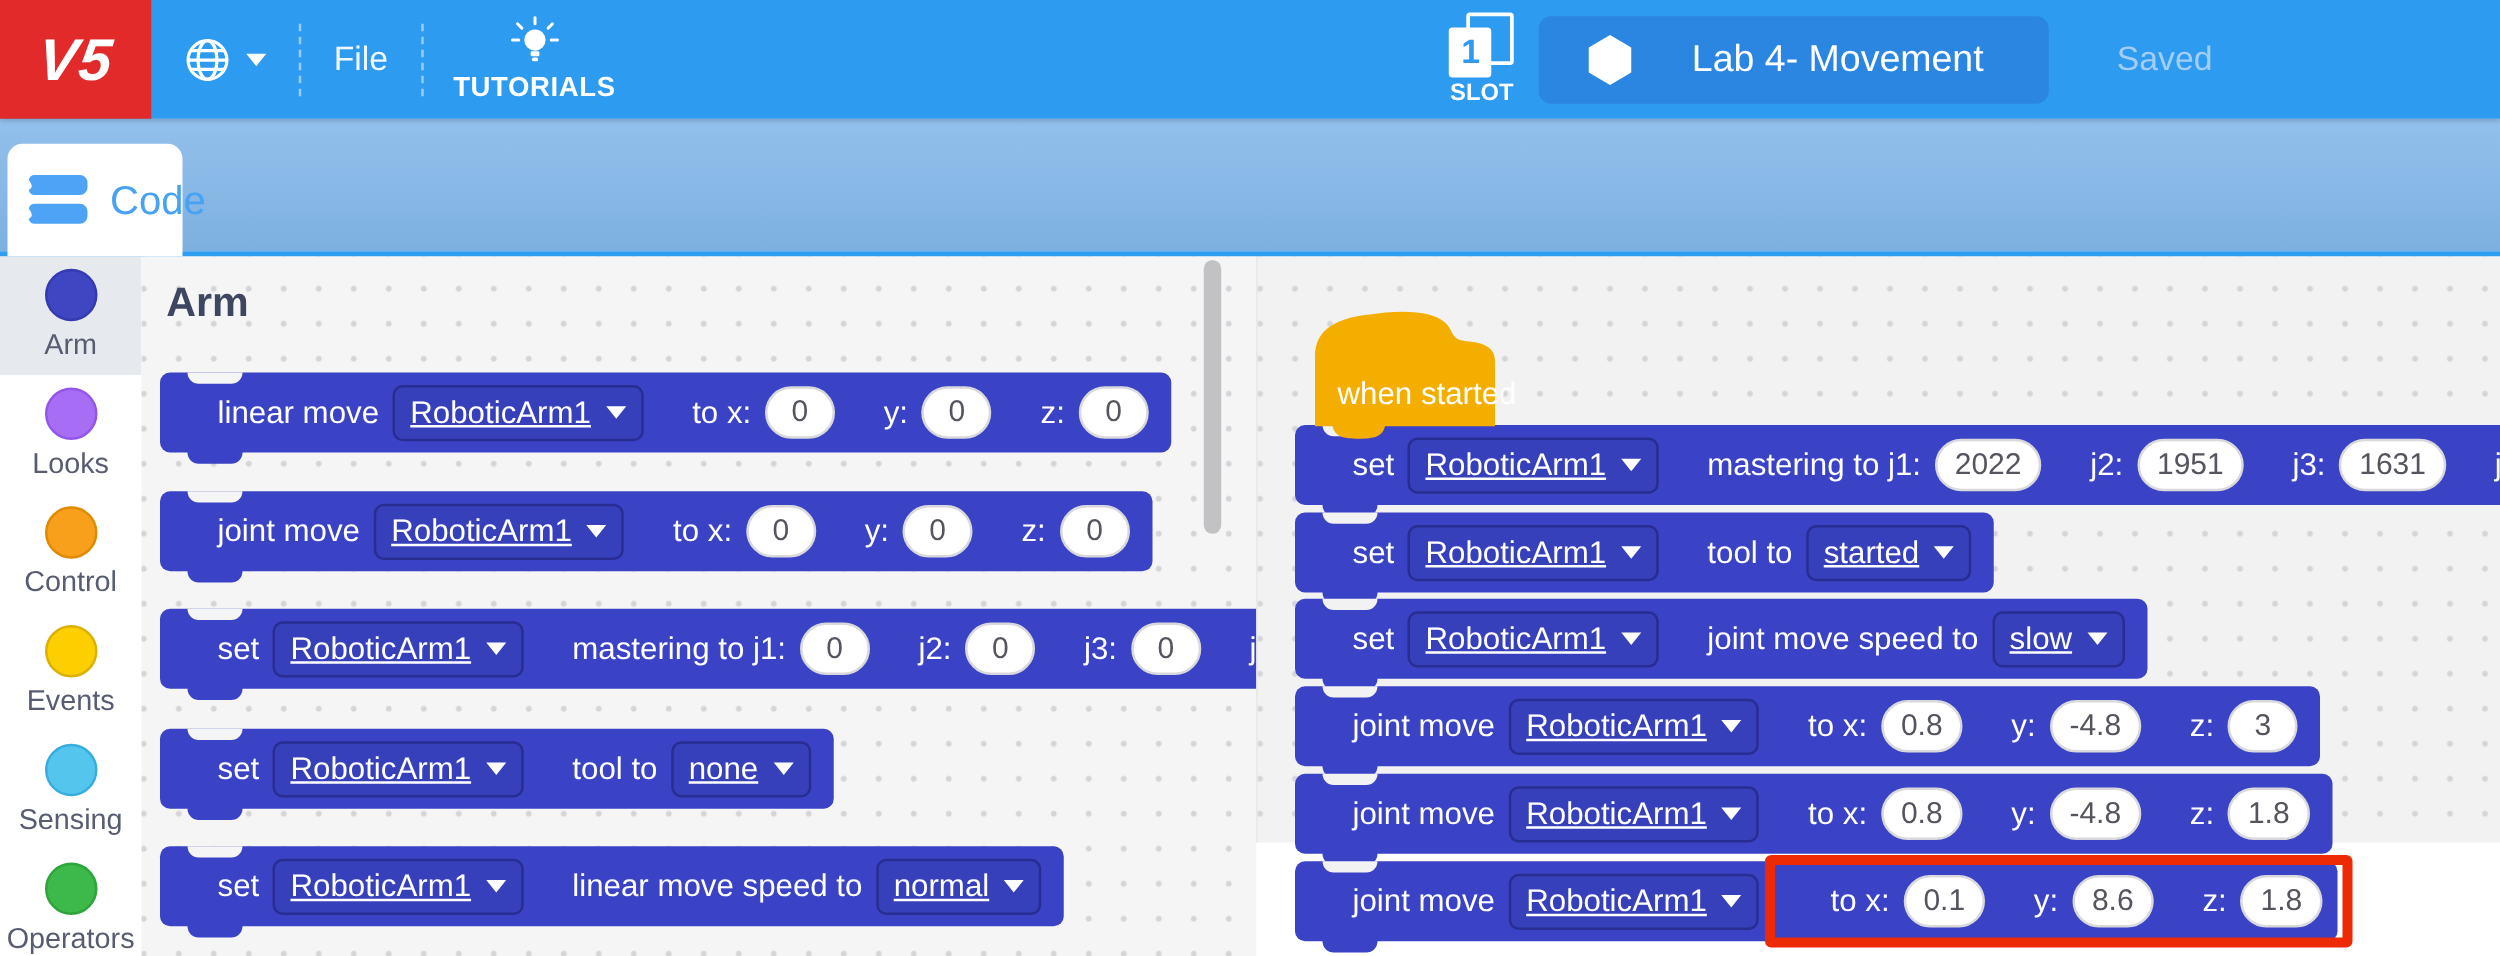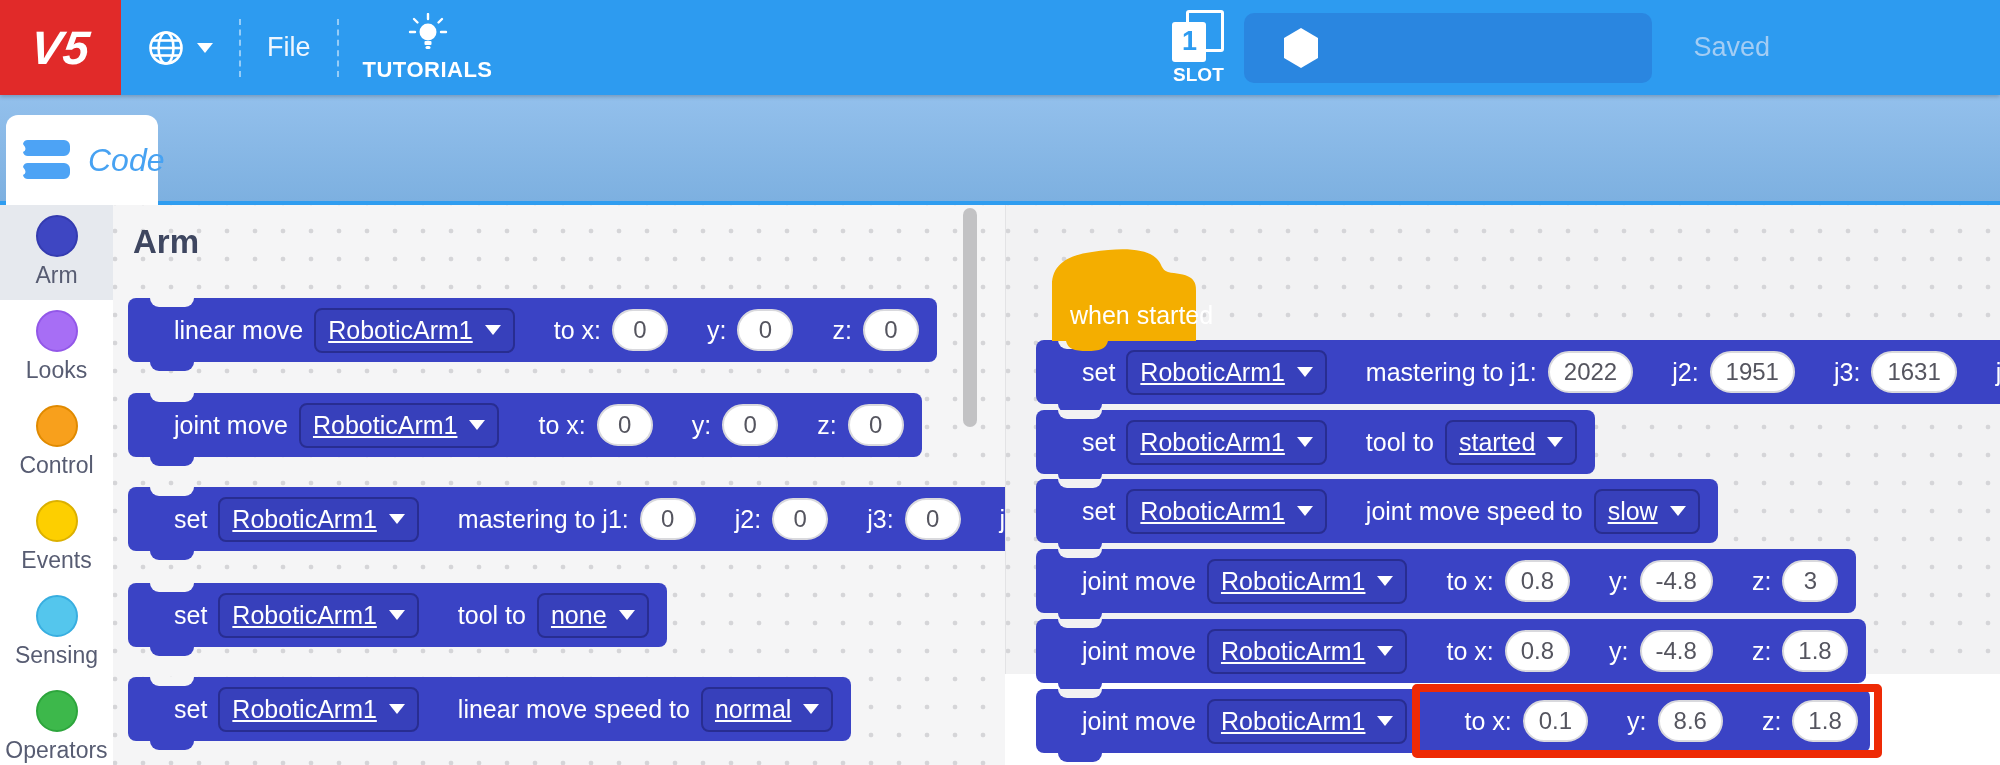--- a/index.html
+++ b/index.html
@@ -25,28 +25,28 @@
   .slot-btn{display:flex;flex-direction:column;align-items:center;margin-right:20px;cursor:pointer;}
   .slot-ico{position:relative;width:52px;height:52px;}
   .slot-back{position:absolute;right:0;top:0;width:32px;height:36px;border:3px solid #fff;border-radius:3px;}
   .slot-front{position:absolute;left:0;bottom:0;width:34px;height:40px;background:#fff;border-radius:3px;
               display:flex;align-items:center;justify-content:center;color:#2d9bf0;font-size:27px;font-weight:800;}
   .slot-label{color:#fff;font-size:19px;font-weight:700;margin-top:2px;}
   .proj-pill{height:70px;width:408px;background:#2a86e0;border-radius:10px;display:flex;align-items:center;
              padding:0 26px;box-sizing:border-box;cursor:pointer;}
   .proj-pill svg{display:block;margin-left:12px;}
   .proj-name{color:#fff;font-size:30px;margin-left:46px;white-space:nowrap;}
-  .saved{color:#a3cdf4;font-size:27px;margin-left:41px;margin-right:230px;}
+  .saved{color:#a3cdf4;font-size:27px;margin-left:54px;margin-right:230px;}
 
   
   .subbar{position:absolute;left:0;top:95px;width:2000px;height:110px;
           background:linear-gradient(180deg,#93c0ec 0%,#7db0e0 100%);
           border-bottom:4px solid #2f9df0;box-sizing:border-box;z-index:20;}
-  .code-tab{position:absolute;left:6px;top:115px;width:152px;height:90px;background:#fff;
-            border-radius:12px 12px 0 0;display:flex;align-items:center;z-index:25;cursor:pointer;font-style:italic;}
+  .code-tab{position:absolute;left:6px;top:115px;width:140px;height:90px;background:#fff;
+            border-radius:12px 12px 0 0;display:flex;align-items:center;z-index:25;cursor:pointer;}
   .code-tab svg{display:block;margin-left:14px;}
   .code-label{color:#47a2f2;font-size:32px;margin-left:16px;}
 
   
   .workspace{position:absolute;left:0;top:205px;width:2000px;height:560px;}
   .dots{background-image:radial-gradient(circle,#d5d5d8 2px,transparent 2.7px);
         background-size:28px 28px;background-position:16px 12px;}
   .catbar{position:absolute;left:0;top:0;width:113px;height:560px;background:#fff;z-index:5;}
   .cat-item{height:95px;display:flex;flex-direction:column;align-items:center;padding-top:10px;
             box-sizing:border-box;cursor:pointer;}
@@ -130,20 +130,21 @@
         <span class="slot-front">1</span>
       </span>
       <span class="slot-label">SLOT</span>
     </div>
     <div class="proj-pill">
       <span>
         <svg width="38" height="42" viewBox="0 0 38 42">
             <polygon points="19,1 36,11 36,31 19,41 2,31 2,11" fill="#fff"></polygon>
           </svg>
       </span>
+      <span class="proj-name">Lab 4- Movement</span>
     </div>
     <div class="saved">Saved</div>
   </div>
 
   <div class="subbar"></div>
   <div class="code-tab">
     <span>
       <svg width="52" height="44" viewBox="0 0 52 44">
         <path d="M8,2 h36 a6,6 0 0 1 6,6 v4 a6,6 0 0 1 -6,6 h-36 a5,5 0 0 1 -5,-4 q5,-2 0,-8 a5,5 0 0 1 5,-4 z" fill="#4da3f5"></path>
         <path d="M8,25 h36 a6,6 0 0 1 6,6 v4 a6,6 0 0 1 -6,6 h-36 a5,5 0 0 1 -5,-4 q5,-2 0,-8 a5,5 0 0 1 5,-4 z" fill="#4da3f5"></path>

